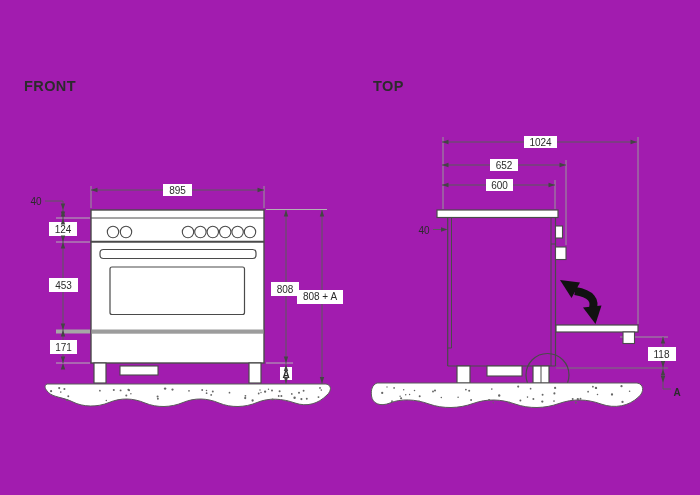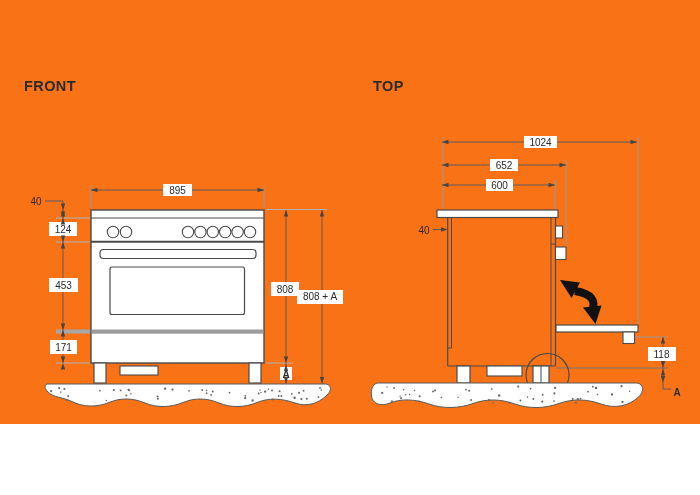--- a/index.html
+++ b/index.html
@@ -1,16 +1,16 @@
 <!DOCTYPE html>
 <html><head>
 <meta charset="utf-8">
 <style>
   html,body{margin:0;padding:0;background:#fff;}
-  .stage{position:relative;width:700px;height:424px;background:#f97316;overflow:hidden;}
+  .stage{position:relative;width:700px;height:495px;background:#a21caf;overflow:hidden;}
   svg{position:absolute;top:0;left:0;font-family:"Liberation Sans","DejaVu Sans",sans-serif;}
   text{fill:#2b2b2b;font-size:10px;}
   .view-title{font-size:14.5px;font-weight:bold;letter-spacing:.4px;}
   .dim-label{font-size:10px;}
   .dim-label-bold{font-size:10px;font-weight:bold;}
   .lbl-bg{fill:#ffffff;}
 </style>
 </head>
 <body>
 

